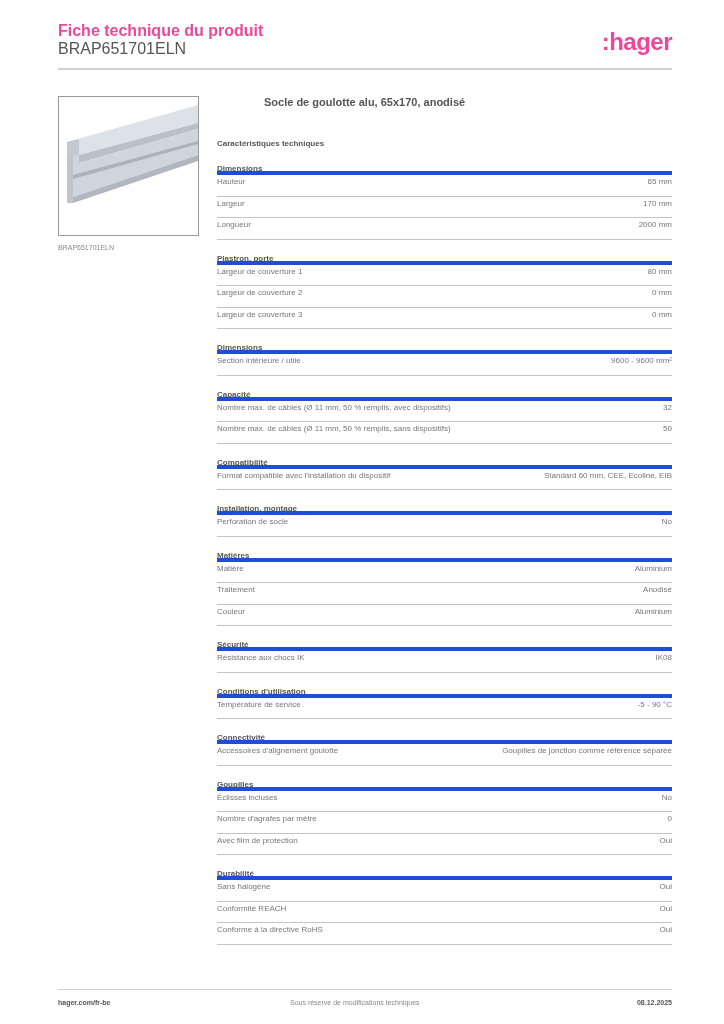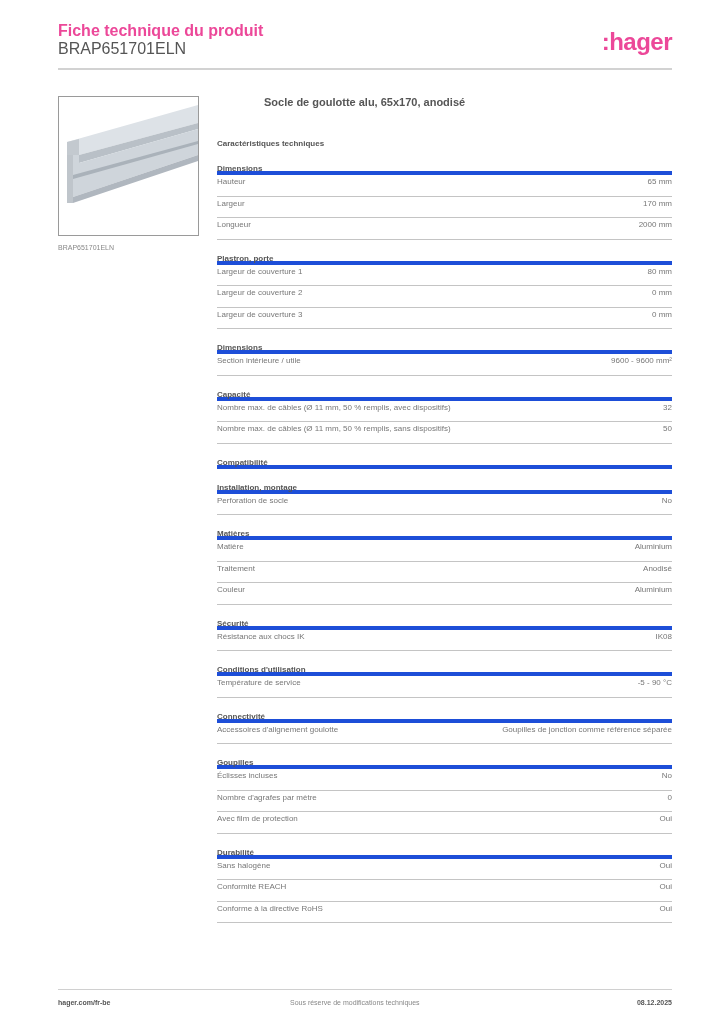--- a/index.html
+++ b/index.html
@@ -102,20 +102,24 @@
           <span class="label">Nombre max. de câbles (Ø 11 mm, 50 % remplis, avec dispositifs)</span>
           <span class="value">32</span>
         </div>
         <div class="row">
           <span class="label">Nombre max. de câbles (Ø 11 mm, 50 % remplis, sans dispositifs)</span>
           <span class="value">50</span>
         </div>
       </div>
       <div class="section">
         <div class="section-title">Compatibilité</div>
+        <div class="row">
+          <span class="label">Format compatible avec l'installation du dispositif</span>
+          <span class="value">Standard 60 mm, CEE, Ecoline, EIB</span>
+        </div>
       </div>
       <div class="section">
         <div class="section-title">Installation, montage</div>
         <div class="row">
           <span class="label">Perforation de socle</span>
           <span class="value">No</span>
         </div>
       </div>
       <div class="section">
         <div class="section-title">Matières</div>

